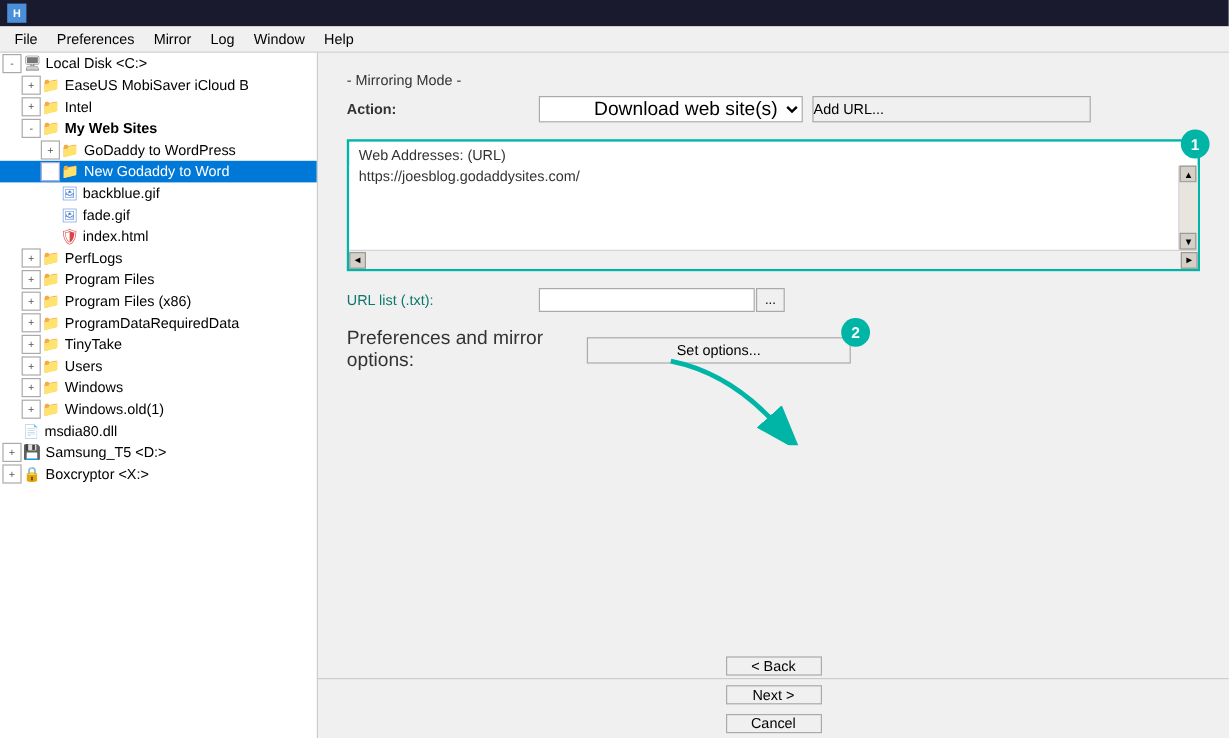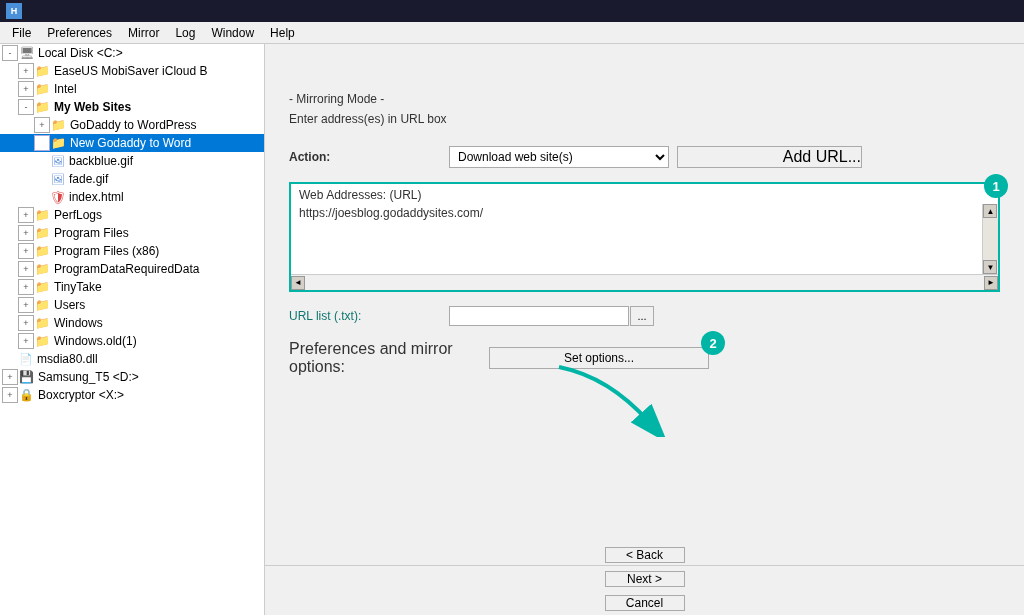--- a/index.html
+++ b/index.html
@@ -94,21 +94,20 @@
 
     .panel-content {
       flex: 1;
       padding: 16px 24px;
     }
 
     .mode-label {
       font-size: 12px;
       margin-bottom: 6px;
       color: #333;
-      margin-top: 32px;
     }
 
     .url-instruction {
       font-size: 12px;
       margin-bottom: 20px;
       color: #333;
     }
 
     .form-row {
       display: flex;
@@ -120,33 +119,34 @@
       font-size: 12px;
       color: #333;
       font-weight: bold;
     }
     .form-control {
       flex: 1;
     }
     select.dropdown {
       width: 220px;
       height: 22px;
-      font-size: 12px;
+      font-size: 16px;
       border: 1px solid #aaa;
       background: white;
       padding: 0 4px;
+      text-align: right;
     }
     .add-url-btn {
-      width: 185px;
+      width: 232px;
       height: 22px;
-      font-size: 16px;
+      font-size: 12px;
       border: 1px solid #aaa;
       background: #f0f0f0;
       cursor: pointer;
-      text-align: right;
+      text-align: left;
     }
 
     
     .url-box-container {
       border: 2px solid #00b5a5;
       background: white;
       position: relative;
       margin-bottom: 14px;
     }
     .url-box-label {
@@ -428,21 +428,20 @@
       <div class="tree-expander">+</div>
       <div class="tree-icon" style="color:#00a040;">🔒</div>
       <span class="tree-label">Boxcryptor &lt;X:&gt;</span>
     </div>
   </div>
 
   <div class="right-panel">
     <div class="panel-content">
 
       <div class="mode-label">- Mirroring Mode -</div>
-      <div class="url-instruction">Enter address(es) in URL box</div>
 
       <div class="form-row">
         <div class="form-label">Action:</div>
         <div class="form-control" style="display:flex; align-items:center; gap:8px;">
           <select class="dropdown">
             <option>Download web site(s)</option>
             <option>Mirror web site(s)</option>
             <option>Update existing download</option>
           </select>
           <button class="add-url-btn">Add URL...</button>

